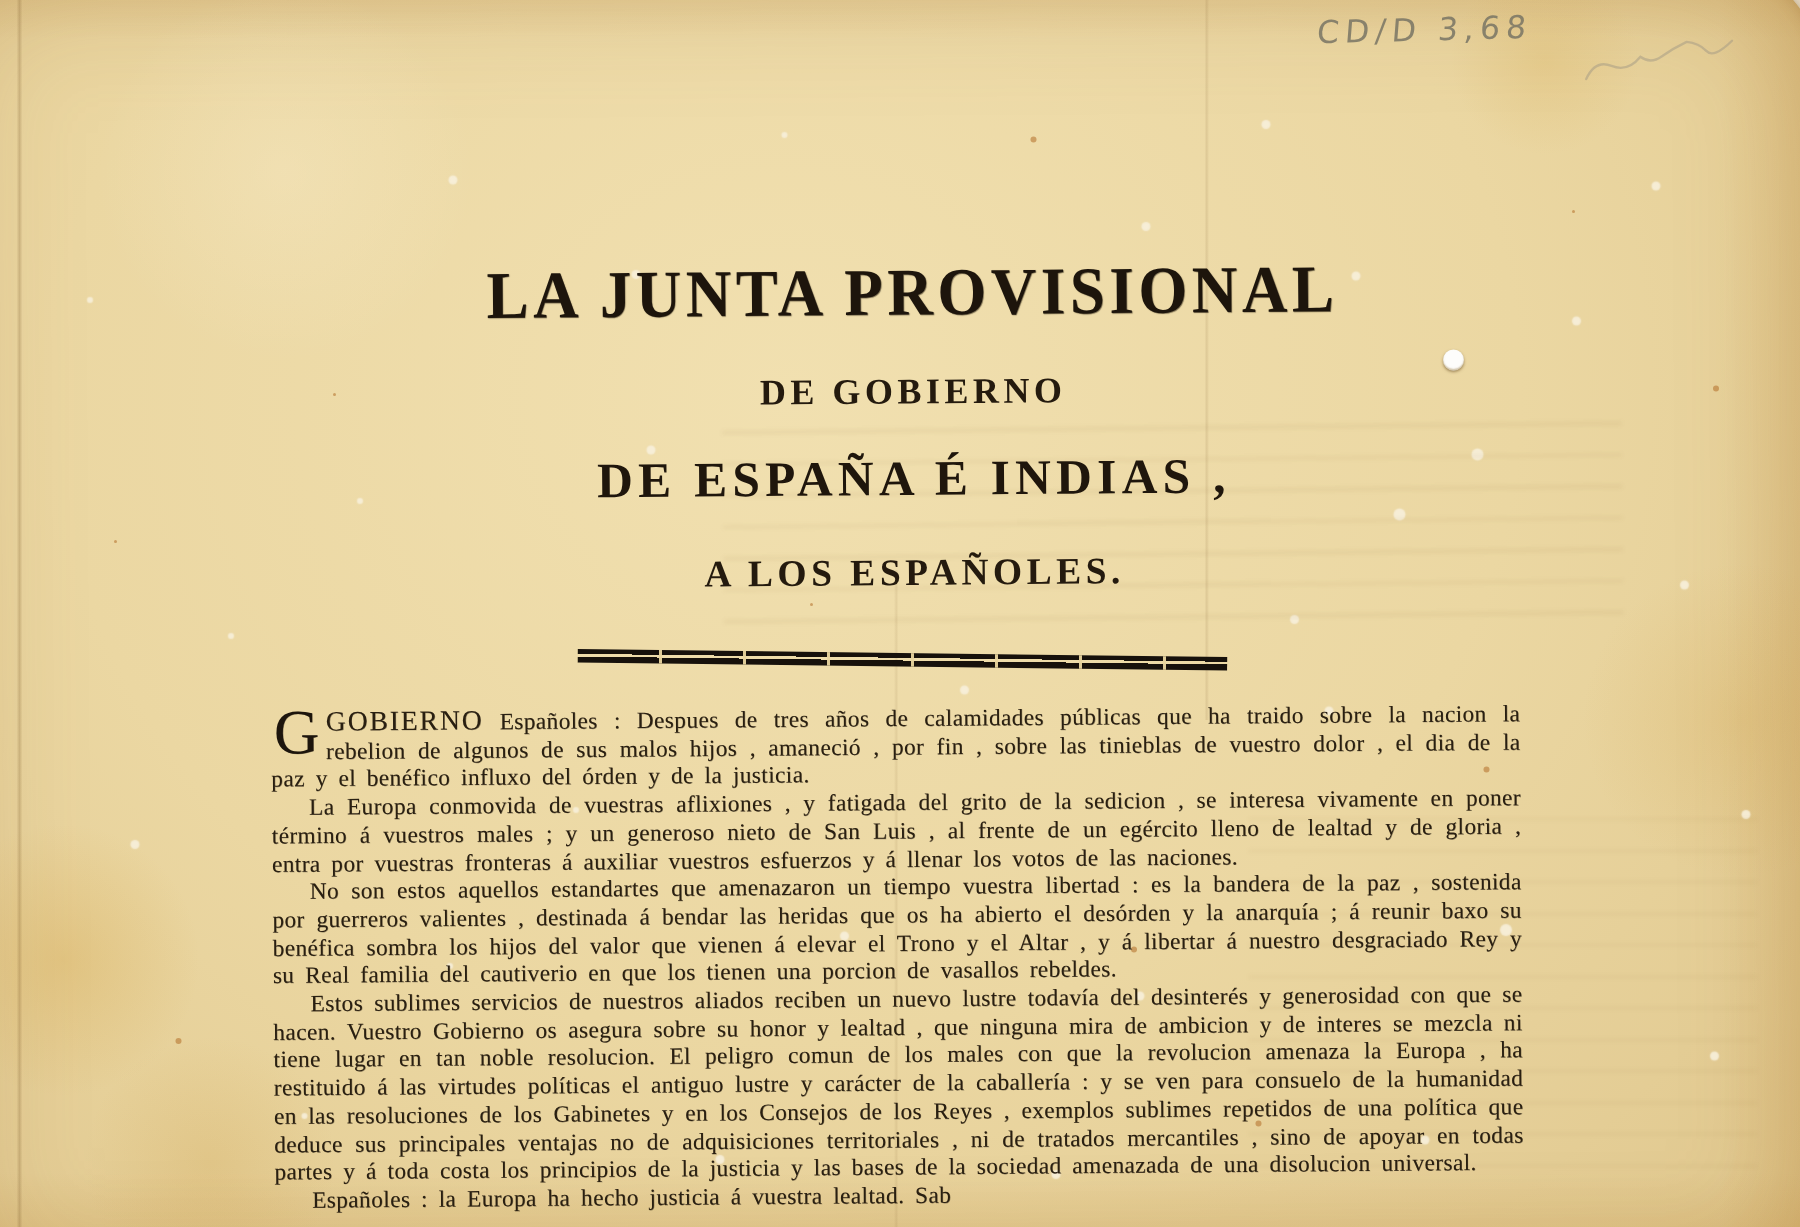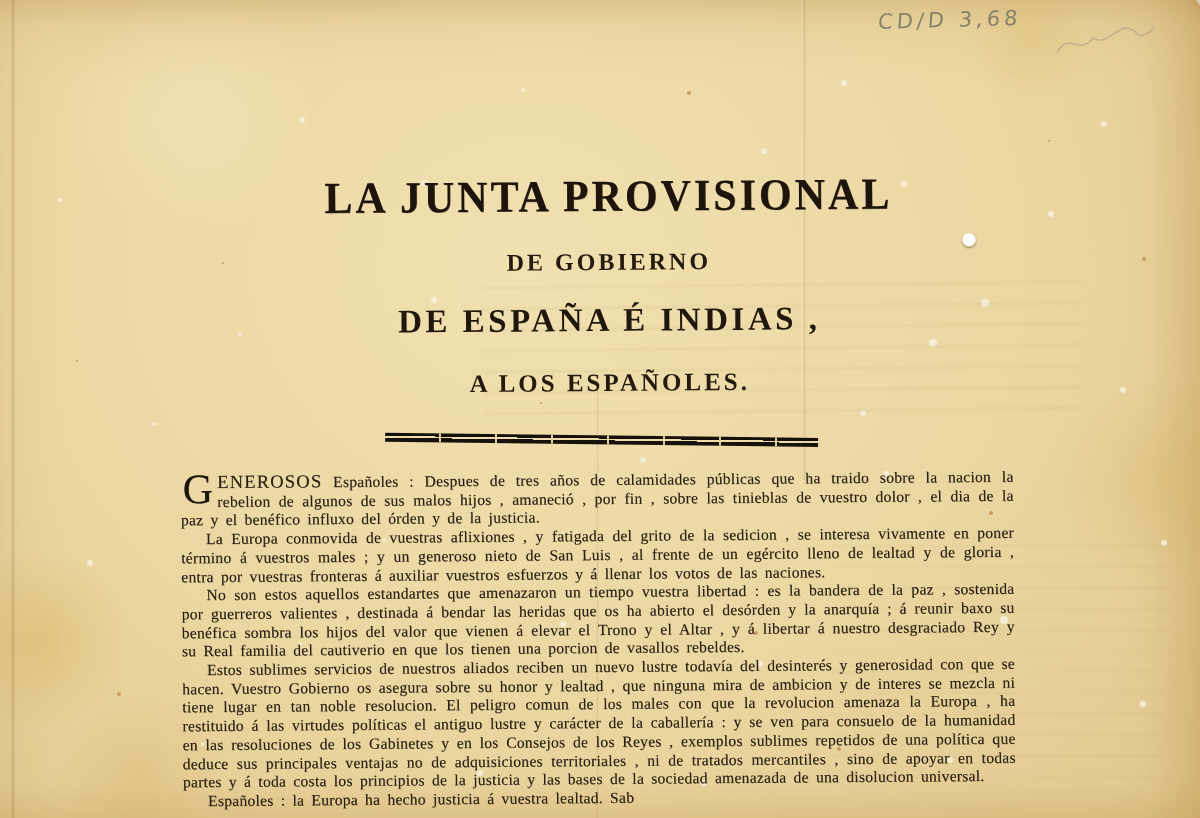--- a/index.html
+++ b/index.html
@@ -122,21 +122,21 @@
     <div class="titles">
       <div class="t1">LA JUNTA PROVISIONAL</div>
       <div class="t2">DE GOBIERNO</div>
       <div class="t3">DE ESPAÑA É INDIAS ,</div>
       <div class="t4">A LOS ESPAÑOLES.</div>
     </div>
 
     <div class="rule"></div>
 
     <div class="bodytext">
-      <p class="first"><span class="dropcap">G</span><span class="lead">ENEROSOS</span><span> Españoles : Despues de tres años de calamidades públicas que ha traido sobre la nacion la rebelion de algunos de sus malos hijos , amaneció , por fin , sobre las tinieblas de vuestro dolor , el dia de la paz y el benéfico influxo del órden y de la justicia.</span></p>
+      <p class="first"><span class="dropcap">G</span><span class="lead">GOBIERNO</span><span> Españoles : Despues de tres años de calamidades públicas que ha traido sobre la nacion la rebelion de algunos de sus malos hijos , amaneció , por fin , sobre las tinieblas de vuestro dolor , el dia de la paz y el benéfico influxo del órden y de la justicia.</span></p>
       <p>La Europa conmovida de vuestras aflixiones , y fatigada del grito de la sedicion , se interesa vivamente en poner término á vuestros males ; y un generoso nieto de San Luis , al frente de un egército lleno de lealtad y de gloria , entra por vuestras fronteras á auxiliar vuestros esfuerzos y á llenar los votos de las naciones.</p>
       <p>No son estos aquellos estandartes que amenazaron un tiempo vuestra libertad : es la bandera de la paz , sostenida por guerreros valientes , destinada á bendar las heridas que os ha abierto el desórden y la anarquía ; á reunir baxo su benéfica sombra los hijos del valor que vienen á elevar el Trono y el Altar , y á libertar á nuestro desgraciado Rey y su Real familia del cautiverio en que los tienen una porcion de vasallos rebeldes.</p>
       <p>Estos sublimes servicios de nuestros aliados reciben un nuevo lustre todavía del desinterés y generosidad con que se hacen. Vuestro Gobierno os asegura sobre su honor y lealtad , que ninguna mira de ambicion y de interes se mezcla ni tiene lugar en tan noble resolucion. El peligro comun de los males con que la revolucion amenaza la Europa , ha restituido á las virtudes políticas el antiguo lustre y carácter de la caballería : y se ven para consuelo de la humanidad en las resoluciones de los Gabinetes y en los Consejos de los Reyes , exemplos sublimes repetidos de una política que deduce sus principales ventajas no de adquisiciones territoriales , ni de tratados mercantiles , sino de apoyar en todas partes y á toda costa los principios de la justicia y las bases de la sociedad amenazada de una disolucion universal.</p>
       <p>Españoles : la Europa ha hecho justicia á vuestra lealtad. Sab</p>
     </div>
 
   </div>
 </div>
 
 </body></html>

